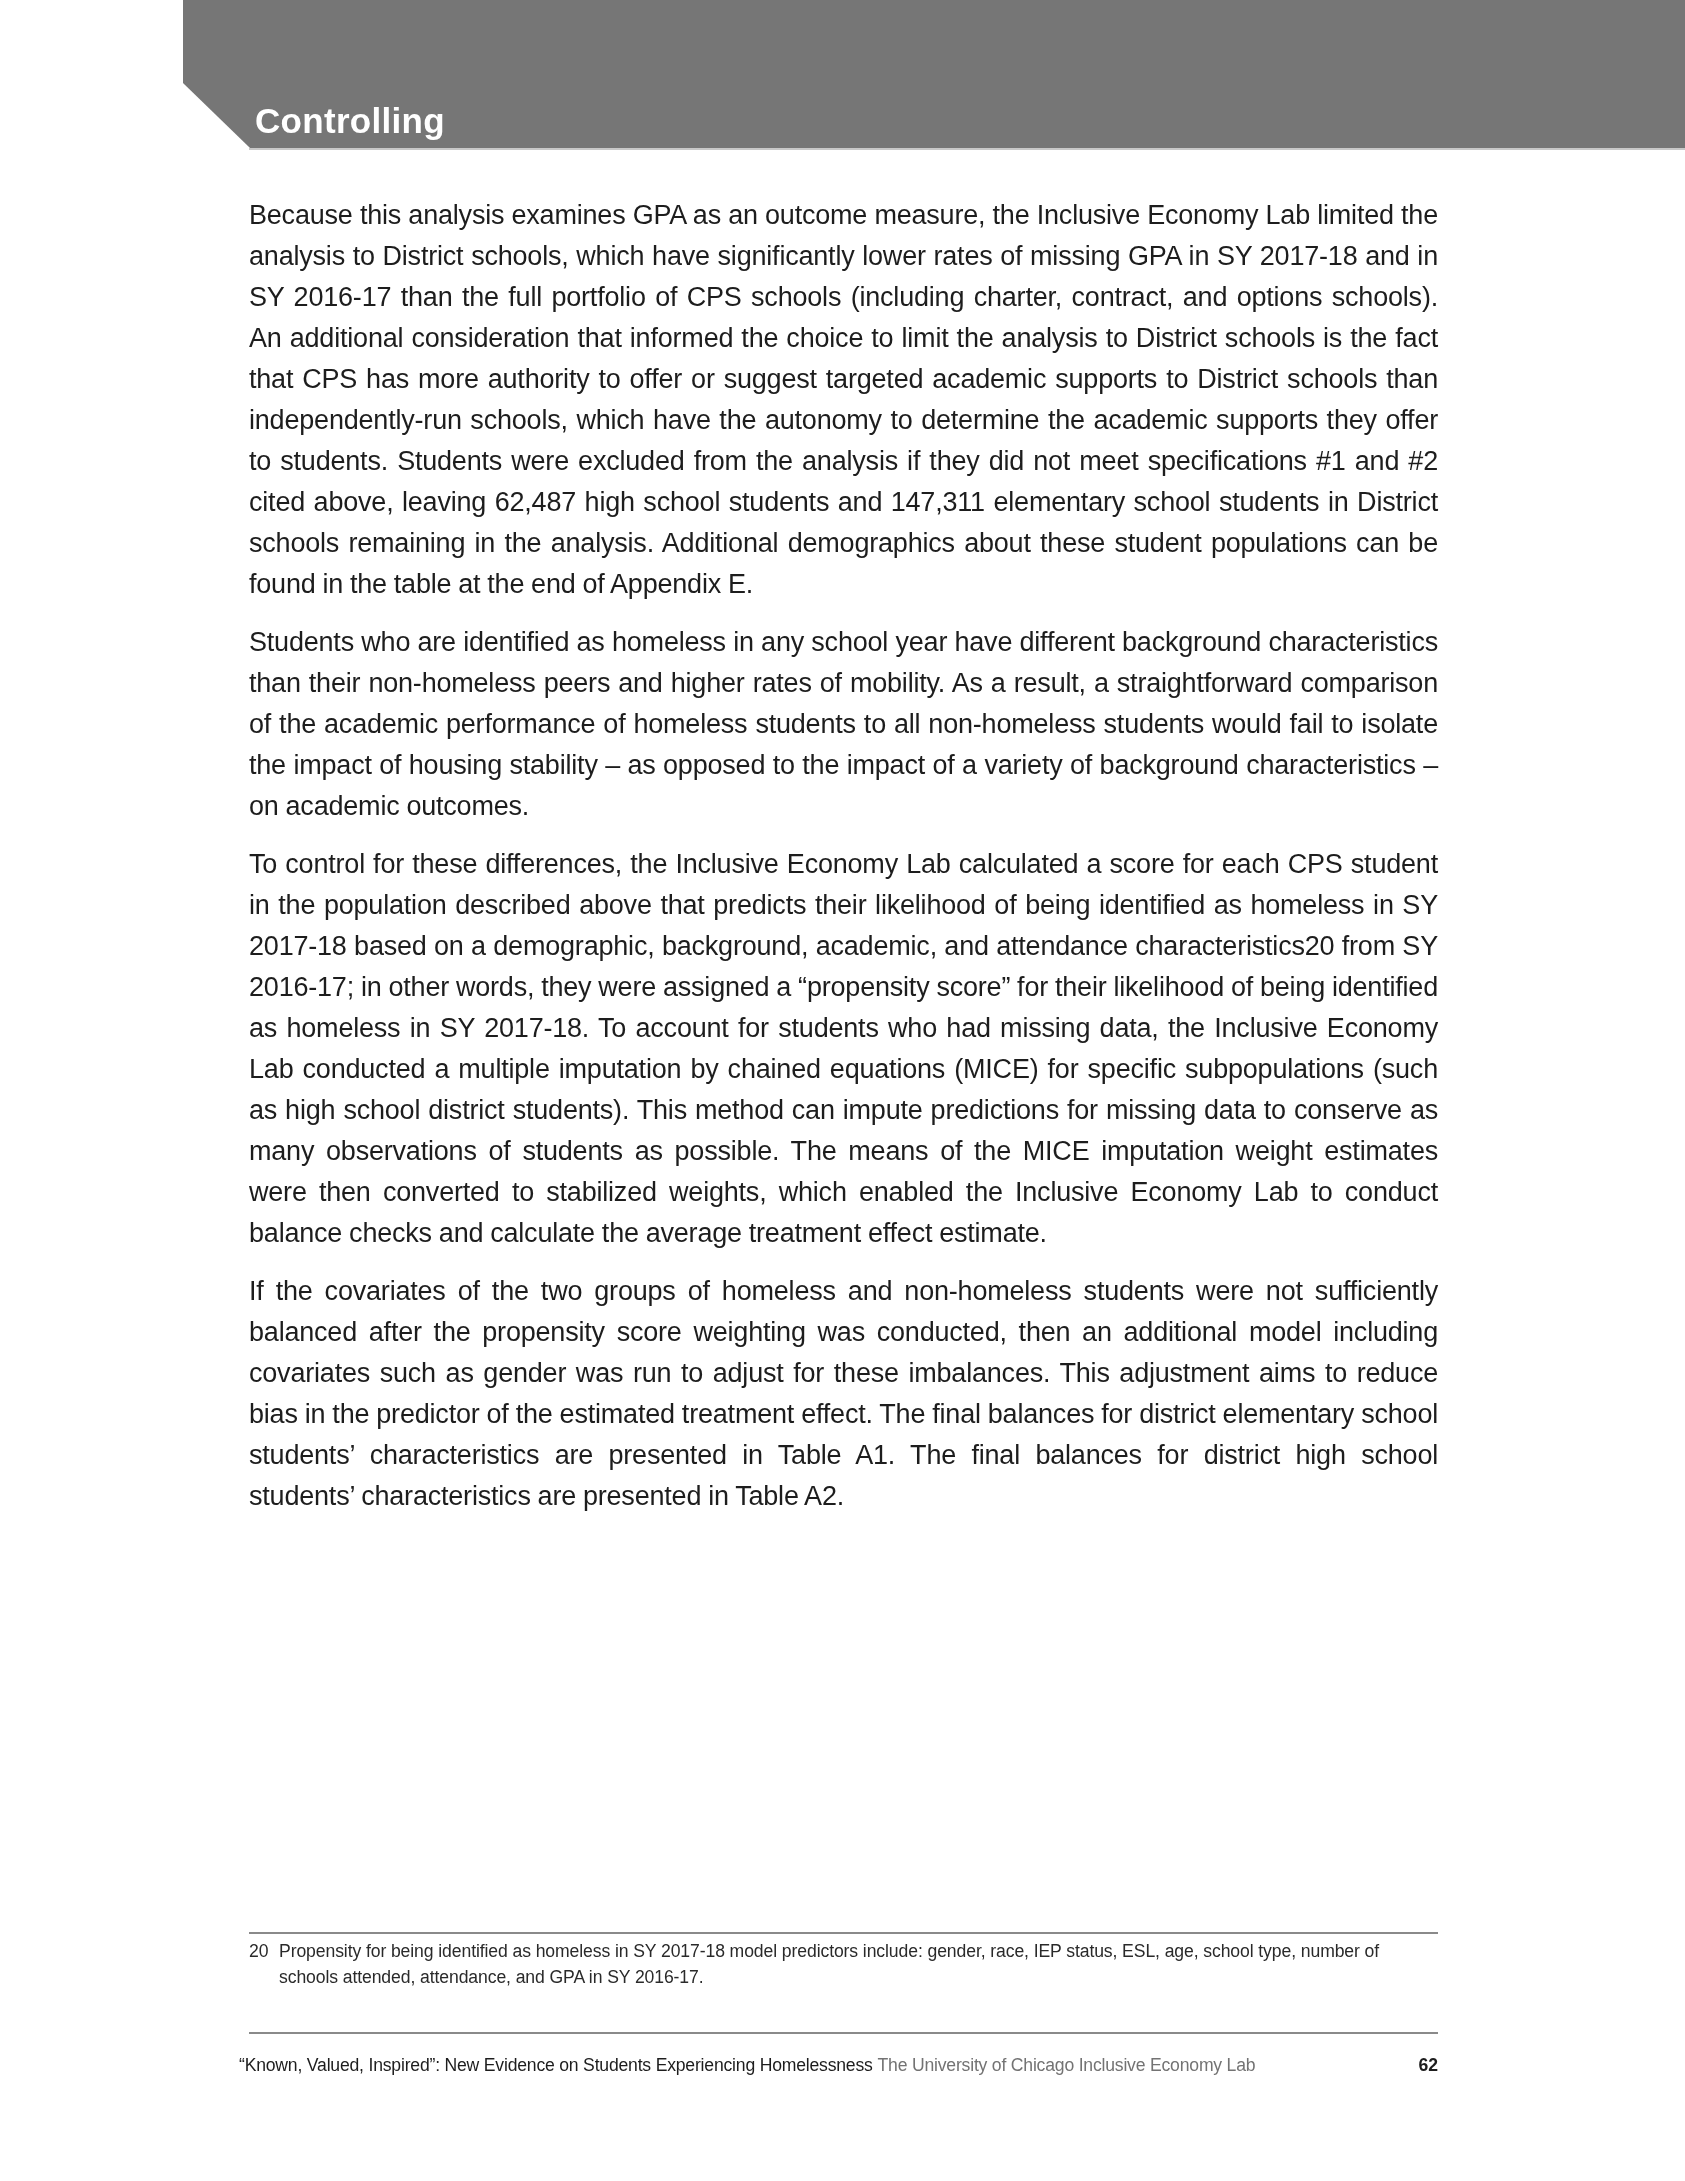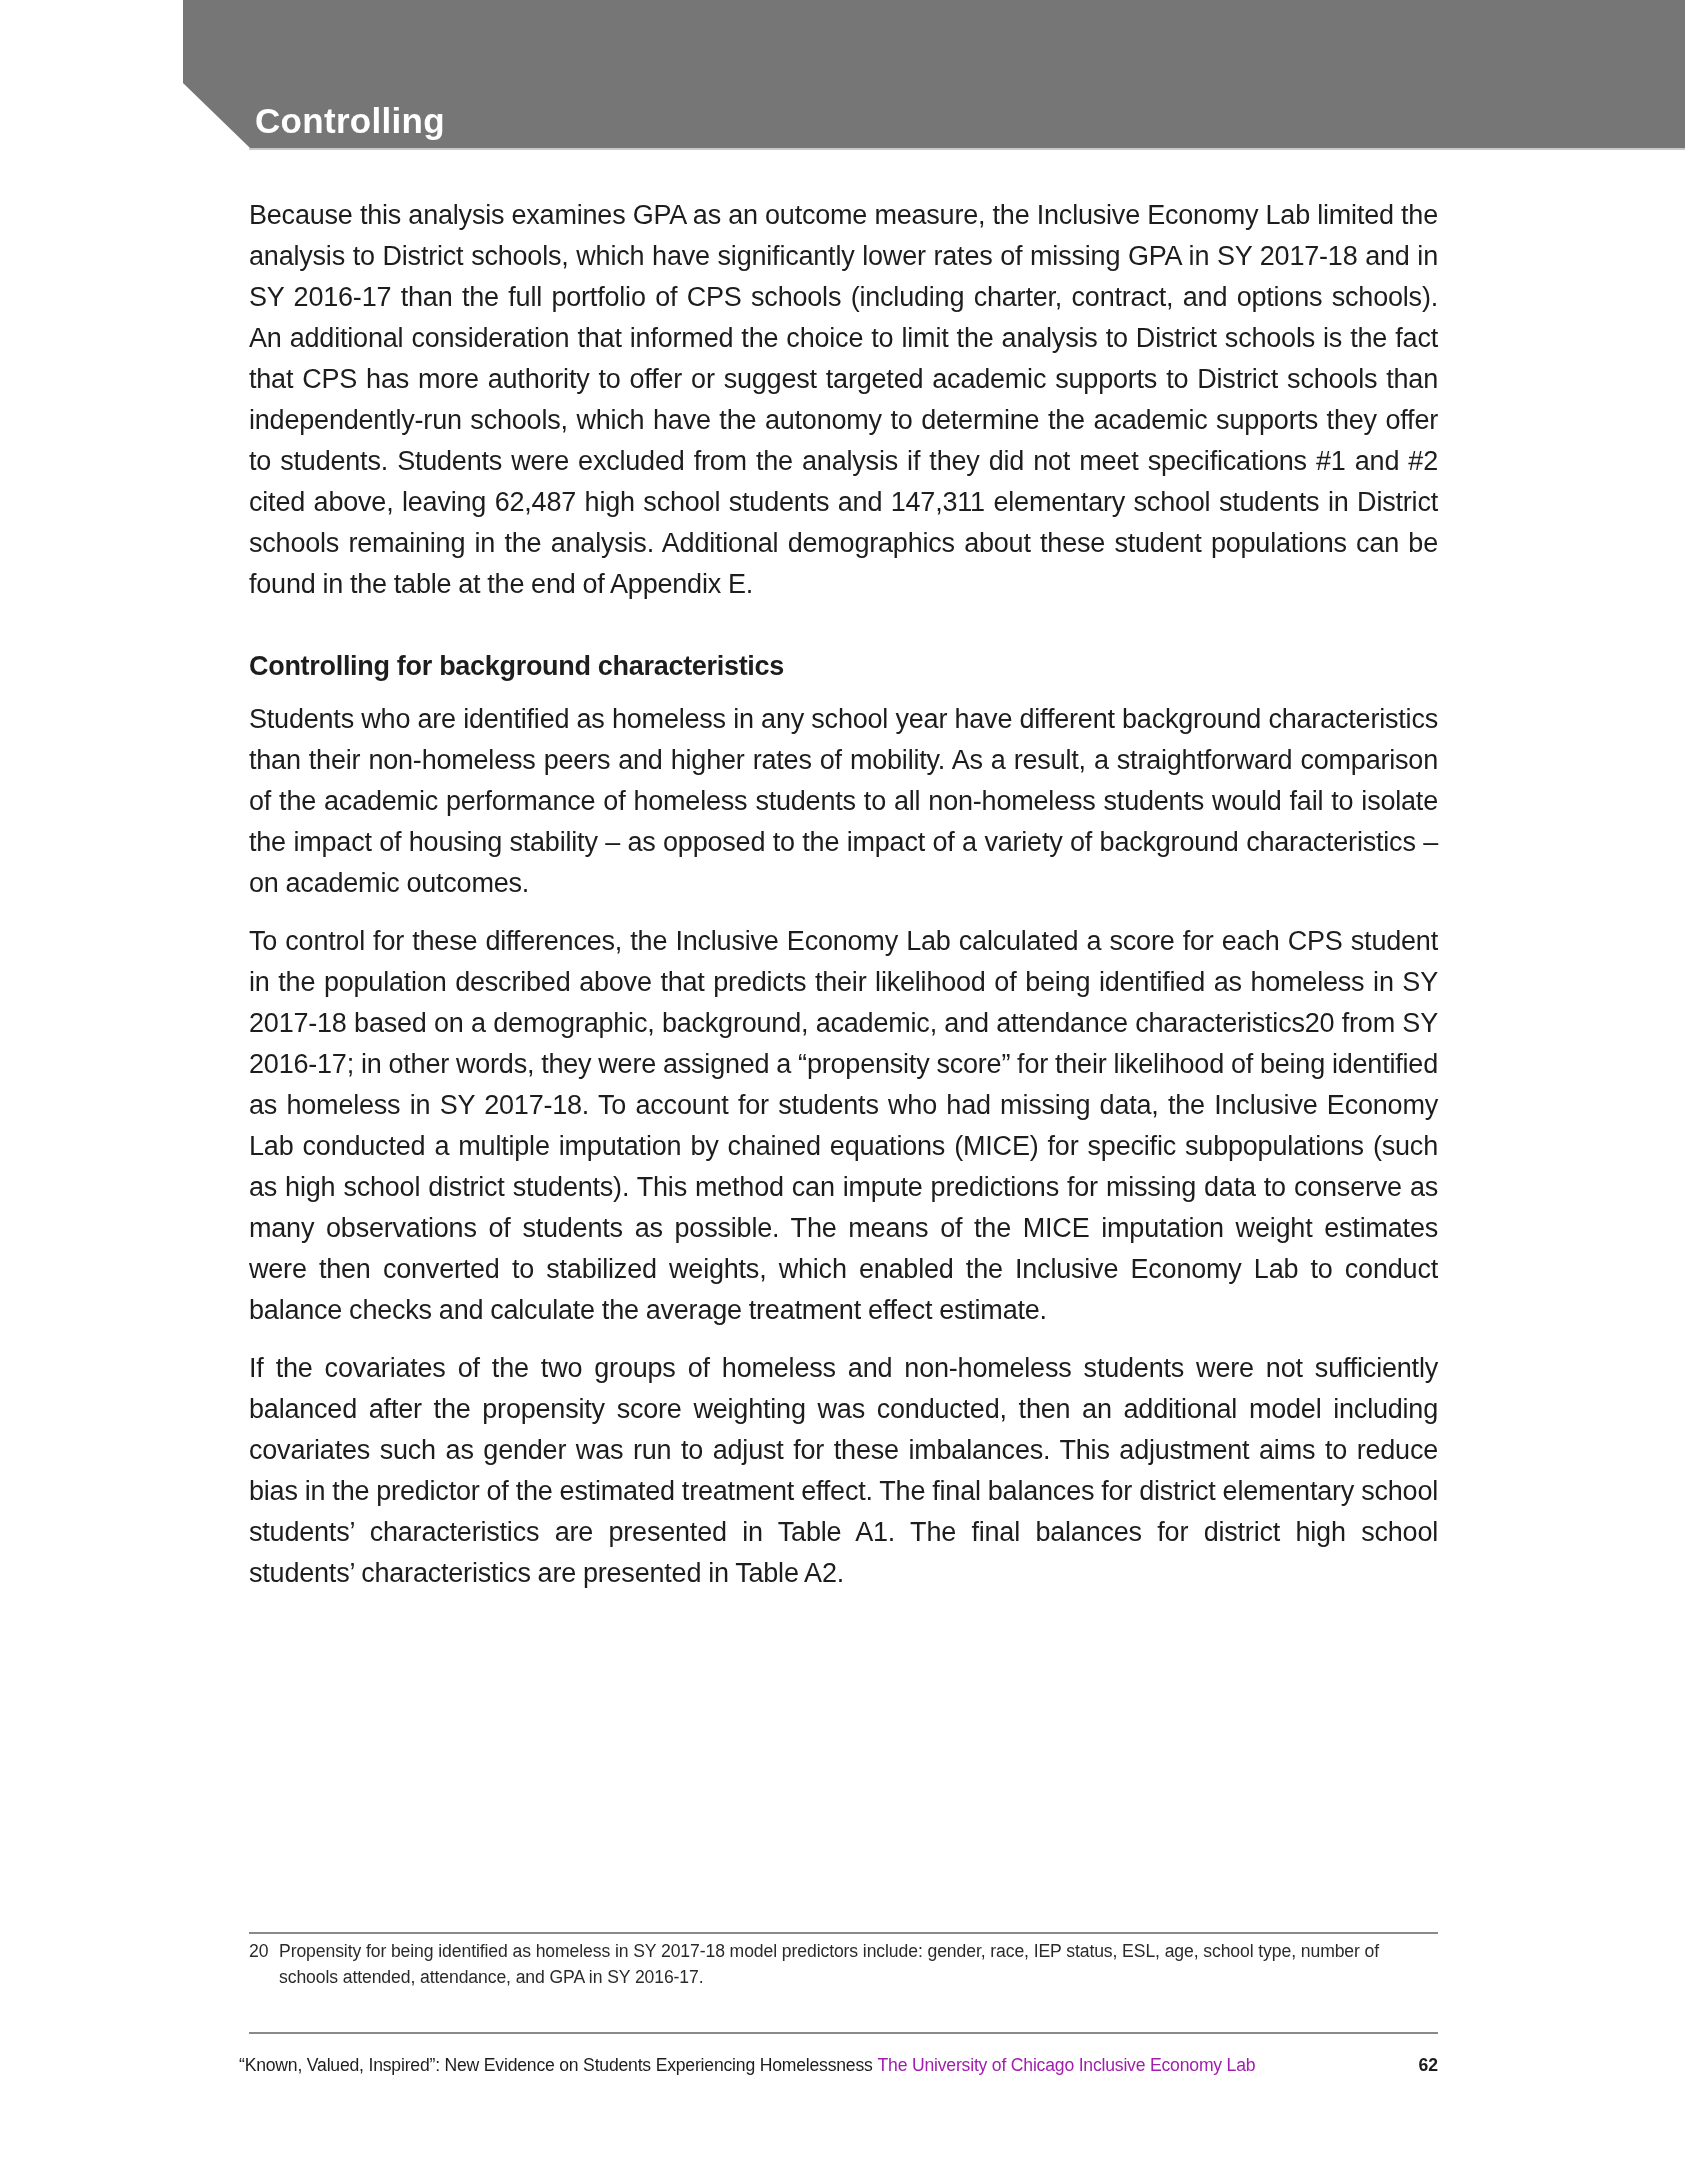--- a/index.html
+++ b/index.html
@@ -112,42 +112,41 @@
       width: 1199px;
       font-size: 17.6px;
       line-height: 23px;
       white-space: nowrap;
     }
     .footer-title {
       color: #1d1d1d;
       letter-spacing: -0.2px;
     }
     .footer-org {
-      color: #a21caf;
+      color: #737373;
       letter-spacing: -0.2px;
     }
     .footer-page {
       position: absolute;
       right: 0;
       top: 0;
       font-weight: bold;
       color: #1d1d1d;
     }
   </style>
 </head>
 <body>
 
 <div class="header-band"></div>
 <div class="header-underline"></div>
 <div class="header-title">Controlling</div>
 
 <main class="content">
   <p class="para">Because this analysis examines GPA as an outcome measure, the Inclusive Economy Lab limited the analysis to District schools, which have significantly lower rates of missing GPA in SY 2017-18 and in SY 2016-17 than the full portfolio of CPS schools (including charter, contract, and options schools). An additional consideration that informed the choice to limit the analysis to District schools is the fact that CPS has more authority to offer or suggest targeted academic supports to District schools than independently-run schools, which have the autonomy to determine the academic supports they offer to students. Students were excluded from the analysis if they did not meet specifications #1 and #2 cited above, leaving 62,487 high school students and 147,311 elementary school students in District schools remaining in the analysis. Additional demographics about these student populations can be found in the table at the end of Appendix E.</p>
 
-  <h2 class="section-heading">Controlling for background characteristics</h2>
   <p class="para">Students who are identified as homeless in any school year have different background characteristics than their non-homeless peers and higher rates of mobility. As a result, a straightforward comparison of the academic performance of homeless students to all non-homeless students would fail to isolate the impact of housing stability – as opposed to the impact of a variety of background characteristics – on academic outcomes.</p>
   <p class="para">To control for these differences, the Inclusive Economy Lab calculated a score for each CPS student in the population described above that predicts their likelihood of being identified as homeless in SY 2017-18 based on a demographic, background, academic, and attendance characteristics20 from SY 2016-17; in other words, they were assigned a “propensity score” for their likelihood of being identified as homeless in SY 2017-18. To account for students who had missing data, the Inclusive Economy Lab conducted a multiple imputation by chained equations (MICE) for specific subpopulations (such as high school district students). This method can impute predictions for missing data to conserve as many observations of students as possible. The means of the MICE imputation weight estimates were then converted to stabilized weights, which enabled the Inclusive Economy Lab to conduct balance checks and calculate the average treatment effect estimate.</p>
   <p class="para">If the covariates of the two groups of homeless and non-homeless students were not sufficiently balanced after the propensity score weighting was conducted, then an additional model including covariates such as gender was run to adjust for these imbalances. This adjustment aims to reduce bias in the predictor of the estimated treatment effect. The final balances for district elementary school students’ characteristics are presented in Table A1. The final balances for district high school students’ characteristics are presented in Table A2.</p>
 </main>
 
 <div class="footnote-rule"></div>
 <div class="footnote">
   <span class="footnote-num">20</span><span>Propensity for being identified as homeless in SY 2017-18 model predictors include: gender, race, IEP status, ESL, age, school type, number of schools attended, attendance, and GPA in SY 2016-17.</span>
 </div>
 

